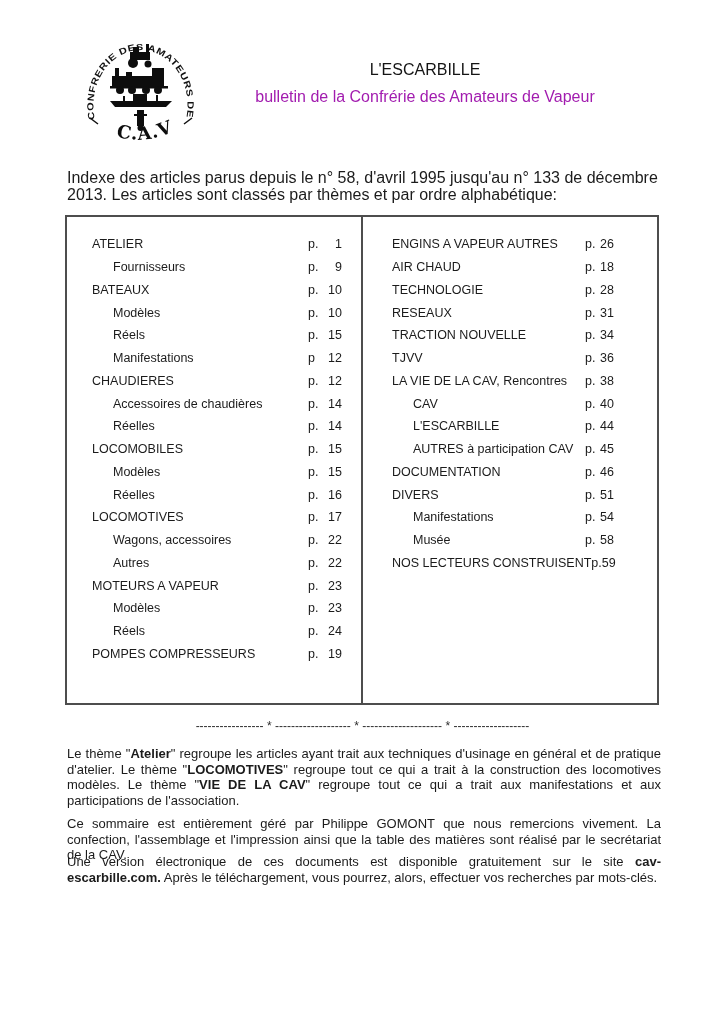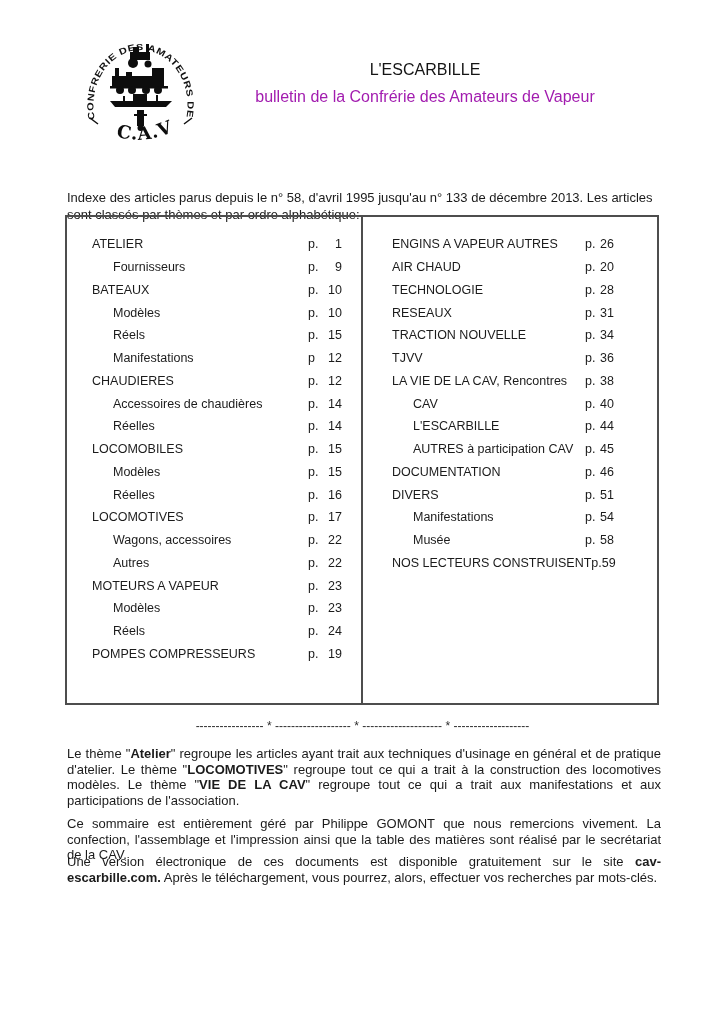--- a/index.html
+++ b/index.html
@@ -8,21 +8,21 @@
     font-family:"Liberation Sans","DejaVu Sans",sans-serif;color:#1b1b1b;
     overflow:hidden;
   }
   
   .logo{position:absolute;left:78px;top:22px;width:126px;height:130px;}
   
   .title-block{position:absolute;left:165px;top:56px;width:520px;text-align:center;}
   .title-line1{font-size:16px;line-height:27px;color:#141414;}
   .title-line2{font-size:16px;line-height:27px;color:#a21caf;}
   
-  .intro{position:absolute;left:67px;top:170px;width:594px;font-size:13px;line-height:16.5px;color:#1b1b1b;margin-top:20px;}
+  .intro{position:absolute;left:67px;top:170px;width:594px;font-size:16px;line-height:16.5px;color:#1b1b1b;}
   
   .toc-box{position:absolute;left:65px;top:215px;width:594px;height:490px;border:2px solid #4d4d4d;box-sizing:border-box;}
   .toc-divider{position:absolute;left:294px;top:0;width:2px;height:100%;background:#4d4d4d;}
   .toc-col{position:absolute;top:16px;}
   .toc-col-left{left:25px;width:250px;}
   .toc-col-right{left:325px;width:222px;}
   .toc-row{display:flex;align-items:center;height:22.75px;font-size:12.5px;}
   .toc-label{flex:1;white-space:nowrap;}
   .toc-row.lvl1 .toc-label{padding-left:21px;}
   .toc-page{display:flex;justify-content:space-between;white-space:nowrap;}
@@ -245,21 +245,21 @@
           <span class="toc-label">ENGINS A VAPEUR AUTRES</span>
           <span class="toc-page">
             <span>p.</span>
             <span>26</span>
           </span>
         </div>
         <div class="toc-row">
           <span class="toc-label">AIR CHAUD</span>
           <span class="toc-page">
             <span>p.</span>
-            <span>20</span>
+            <span>18</span>
           </span>
         </div>
         <div class="toc-row">
           <span class="toc-label">TECHNOLOGIE</span>
           <span class="toc-page">
             <span>p.</span>
             <span>28</span>
           </span>
         </div>
         <div class="toc-row">

